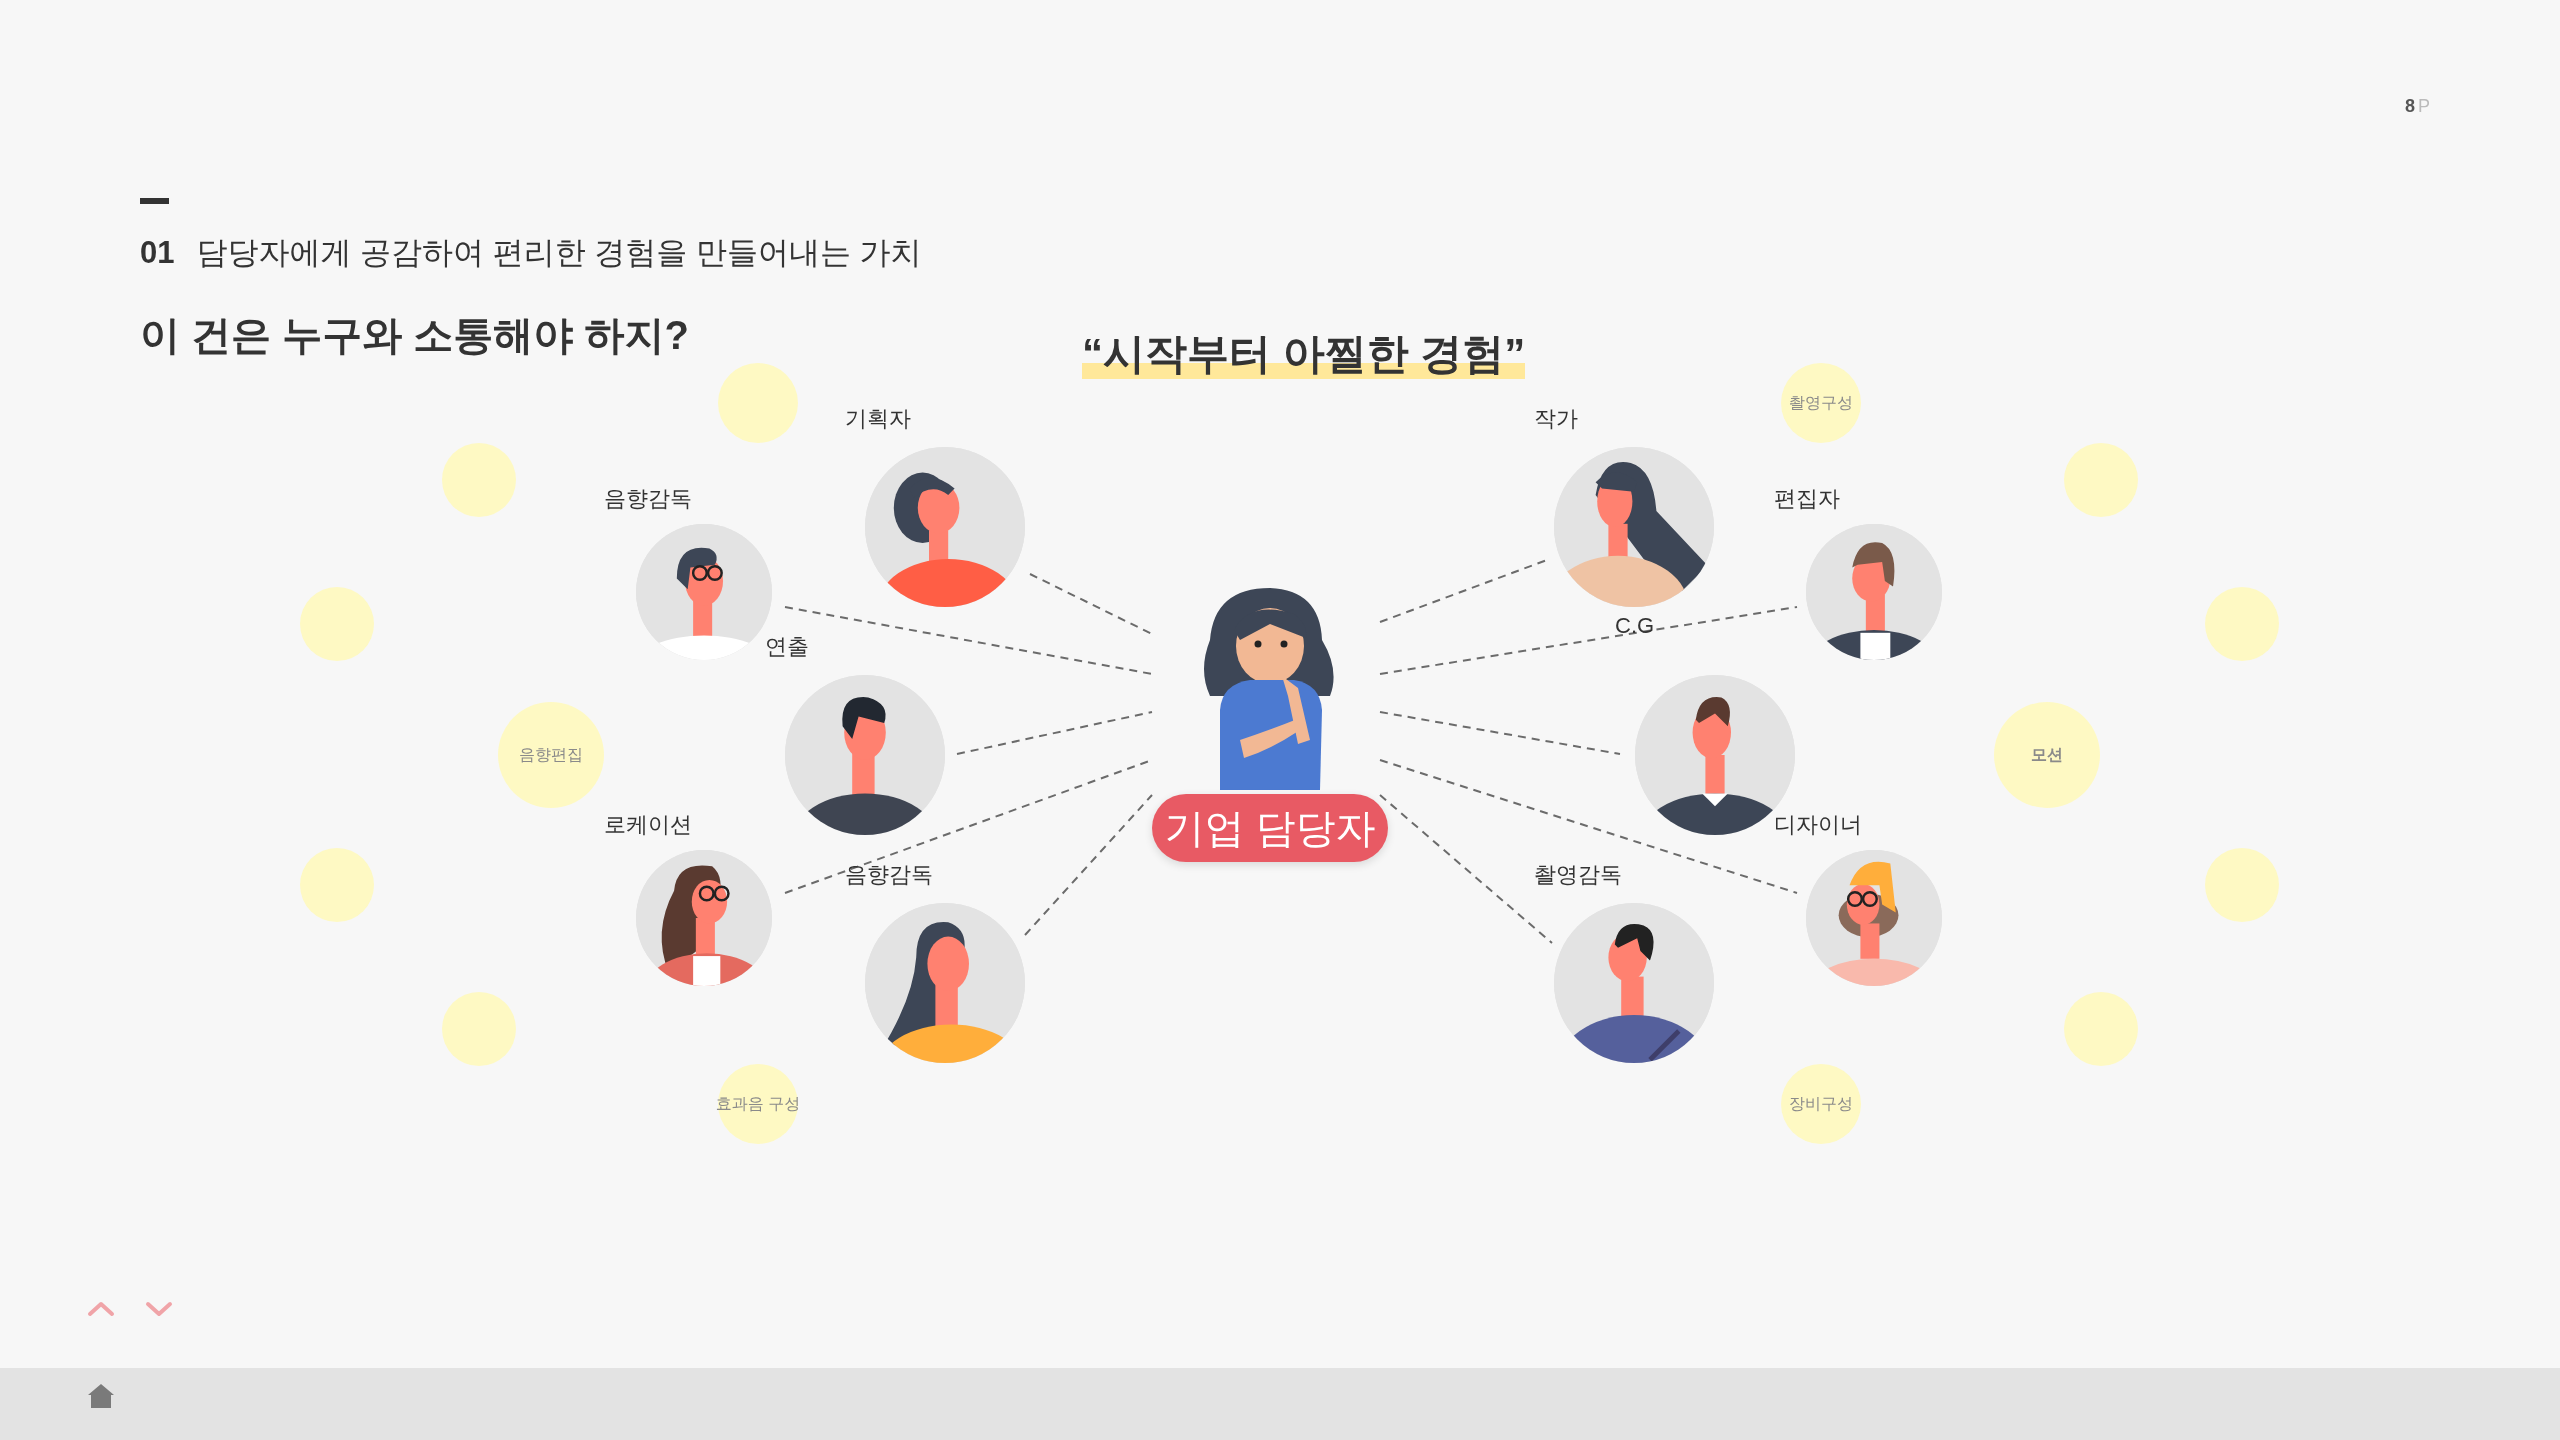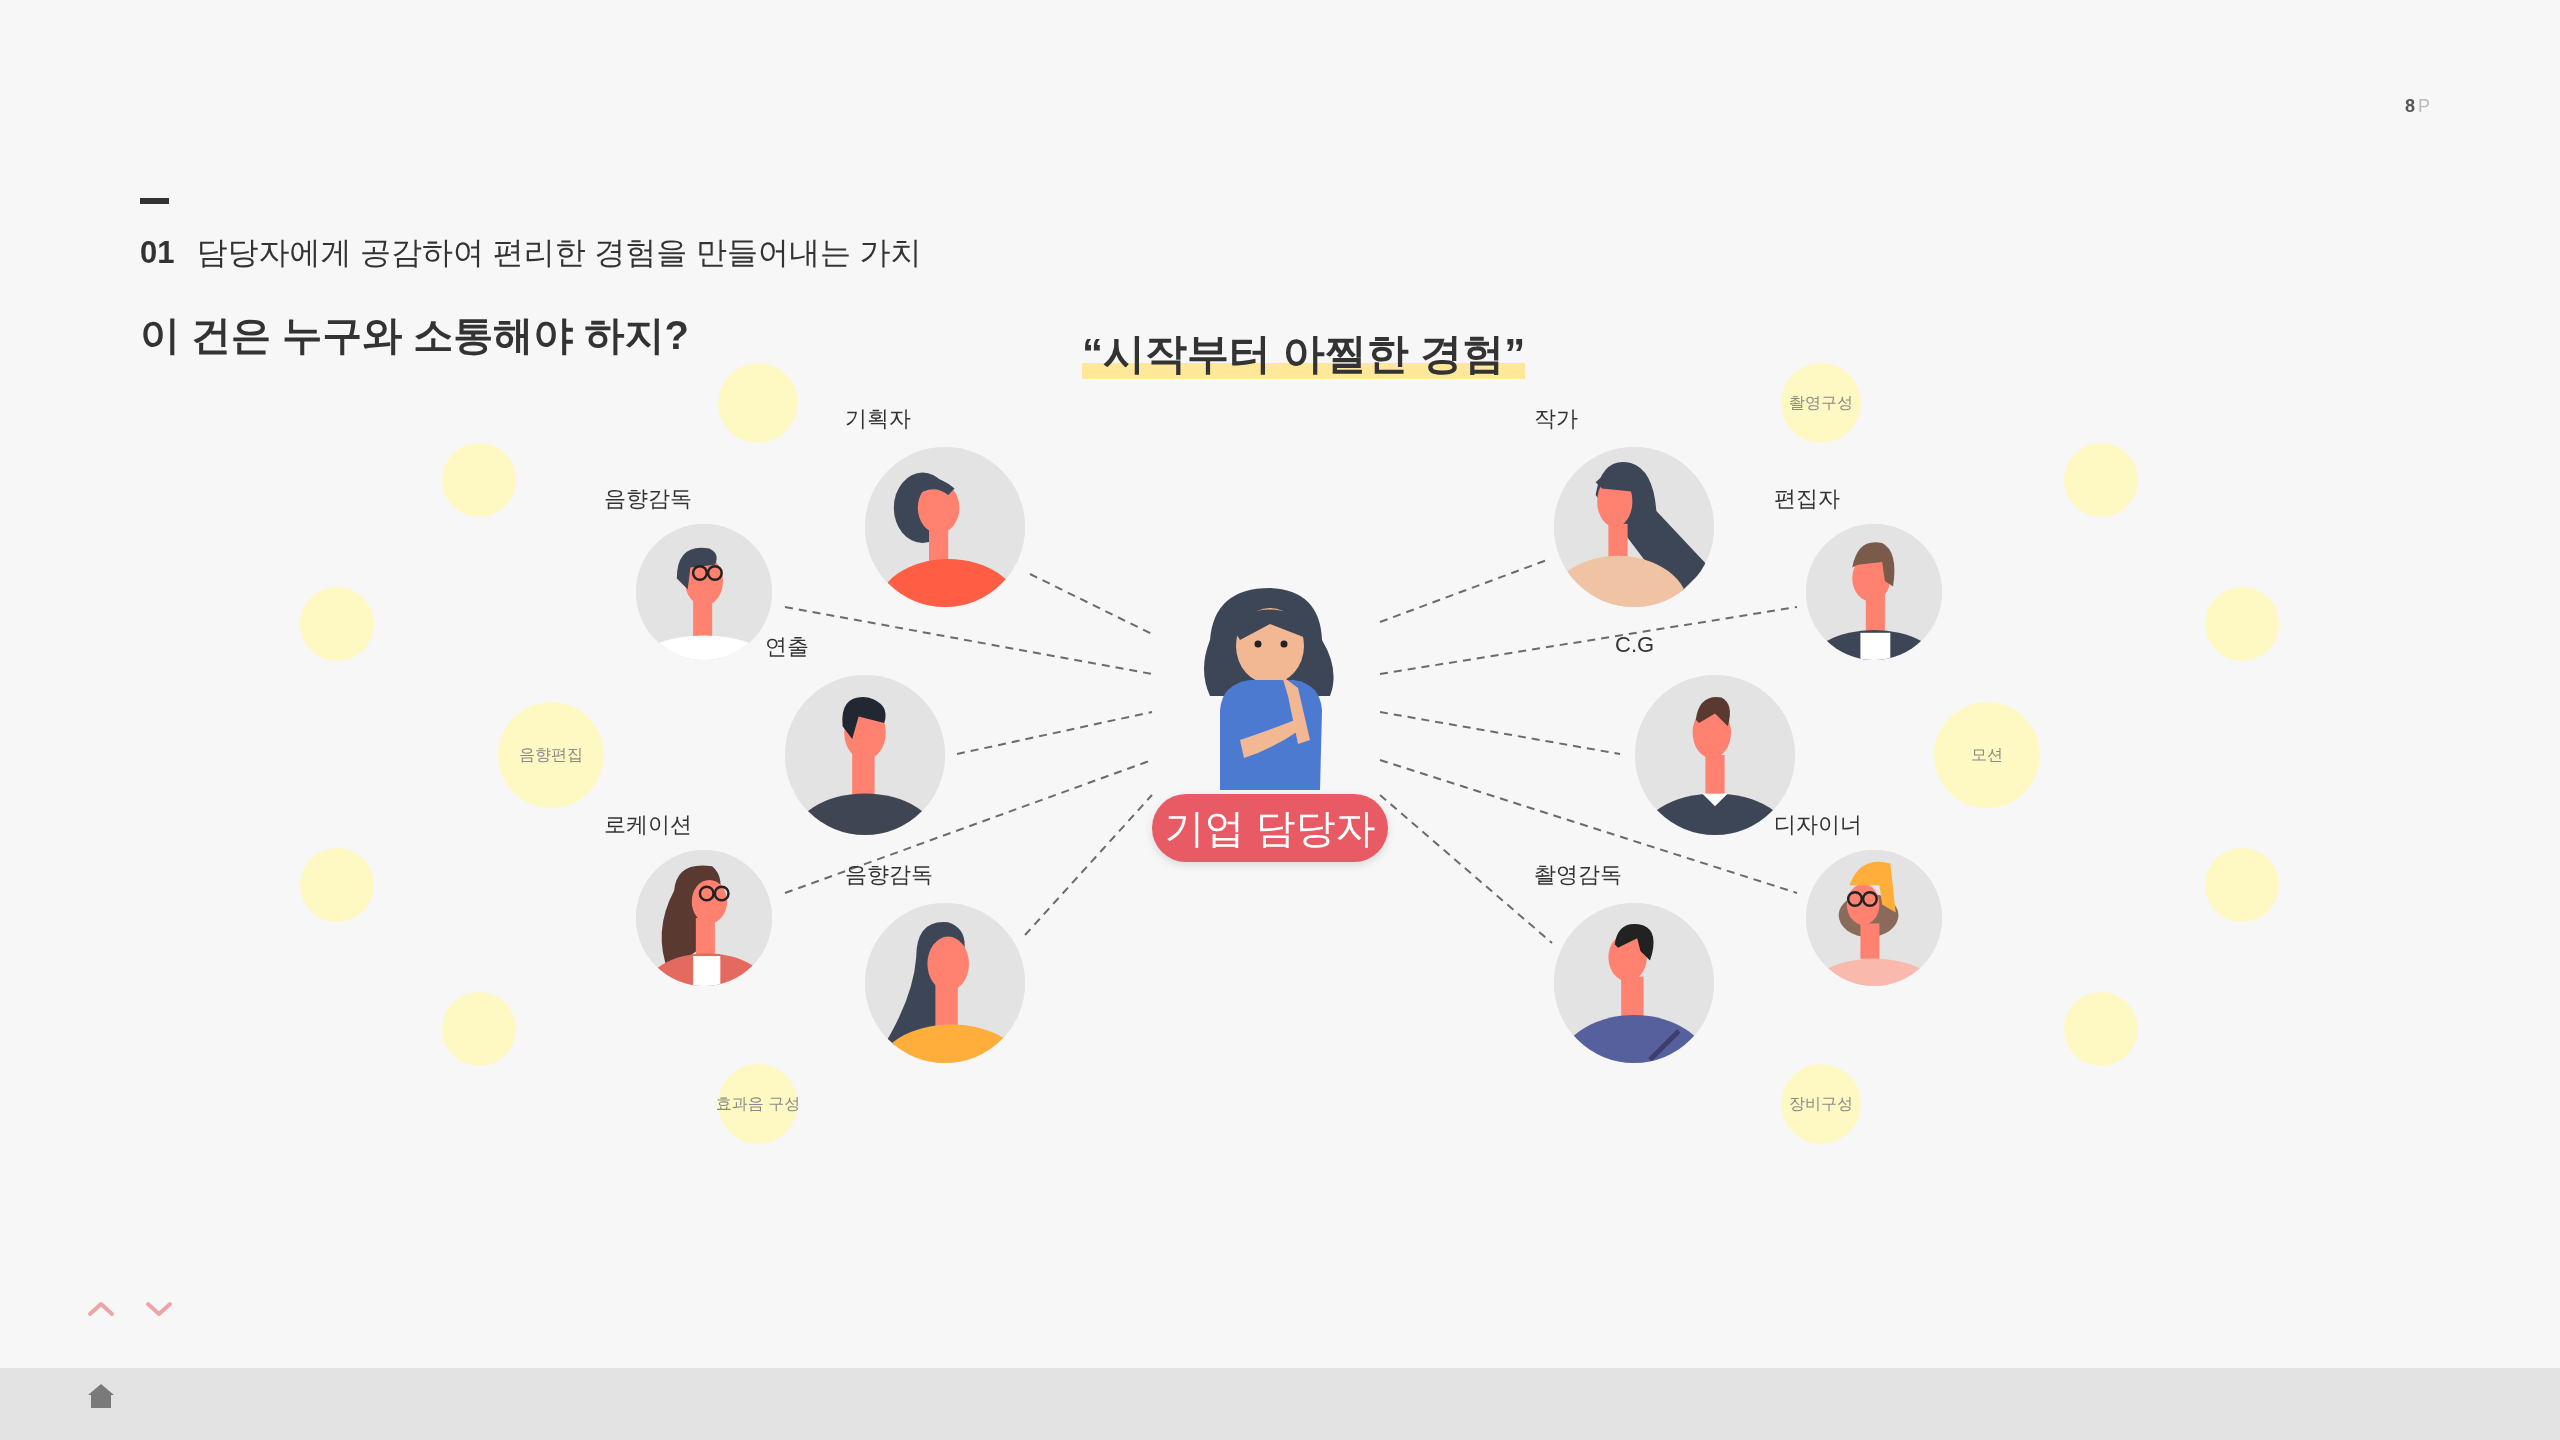--- a/index.html
+++ b/index.html
@@ -51,21 +51,21 @@
 <div class="abs ghost" style="left:442px;top:443px;width:74px;height:74px;"></div>
 <div class="abs ghost" style="left:300px;top:587px;width:74px;height:74px;"></div>
 <div class="abs ghost" style="left:498px;top:702px;width:106px;height:106px;">음향편집</div>
 <div class="abs ghost" style="left:300px;top:848px;width:74px;height:74px;"></div>
 <div class="abs ghost" style="left:442px;top:992px;width:74px;height:74px;"></div>
 <div class="abs ghost" style="left:718px;top:1064px;width:80px;height:80px;">효과음 구성</div>
 
 <div class="abs ghost" style="left:1781px;top:363px;width:80px;height:80px;">촬영구성</div>
 <div class="abs ghost" style="left:2064px;top:443px;width:74px;height:74px;"></div>
 <div class="abs ghost" style="left:2205px;top:587px;width:74px;height:74px;"></div>
-<div class="abs ghost" style="left:1934px;top:702px;width:106px;height:106px;">모션</div>
+<div class="abs ghost" style="left:1994px;top:702px;width:106px;height:106px;font-weight:bold;">모션</div>
 <div class="abs ghost" style="left:2205px;top:848px;width:74px;height:74px;"></div>
 <div class="abs ghost" style="left:2064px;top:992px;width:74px;height:74px;"></div>
 <div class="abs ghost" style="left:1781px;top:1064px;width:80px;height:80px;">장비구성</div>
 
 <svg class="abs lines" viewBox="0 0 2560 1440">
   <g stroke="#6b6b6b" stroke-width="2" stroke-dasharray="8 6" fill="none">
     <line x1="1030" y1="574" x2="1152" y2="634"></line>
     <line x1="785" y1="607" x2="1152" y2="674"></line>
     <line x1="957" y1="754" x2="1152" y2="712"></line>
     <line x1="785" y1="893" x2="1152" y2="760"></line>
@@ -156,21 +156,21 @@
   <svg viewBox="0 0 100 100">
     <rect width="100" height="100" fill="#e3e3e3"></rect>
     <rect x="44" y="52" width="14" height="28" fill="#ff8170"></rect>
     <ellipse cx="48" cy="40" rx="14" ry="17" fill="#ff8170"></ellipse>
     <path d="M34 32 Q38 10 56 14 Q68 20 64 46 L58 42 L56 28 L38 30Z" fill="#7a5a4a"></path>
     <ellipse cx="50" cy="104" rx="48" ry="26" fill="#3d4656"></ellipse>
     <rect x="40" y="80" width="22" height="22" fill="#ffffff"></rect>
   </svg>
 </div>
 
-<div class="abs role-label" style="left:1615px;top:632px;">C.G</div>
+<div class="abs role-label" style="left:1615px;top:613px;">C.G</div>
 <div class="abs avatar" style="left:1635px;top:675px;width:160px;height:160px;">
   <svg viewBox="0 0 100 100">
     <rect width="100" height="100" fill="#e3e3e3"></rect>
     <rect x="44" y="50" width="12" height="28" fill="#ff8170"></rect>
     <ellipse cx="48" cy="36" rx="12" ry="16" fill="#ff8170"></ellipse>
     <path d="M38 28 Q40 12 54 14 Q62 18 58 32 L50 24 L40 30Z" fill="#5a3a30"></path>
     <ellipse cx="50" cy="104" rx="48" ry="30" fill="#3d4656"></ellipse>
     <path d="M42 74 L50 82 L58 74 Z" fill="#ffffff"></path>
   </svg>
 </div>

